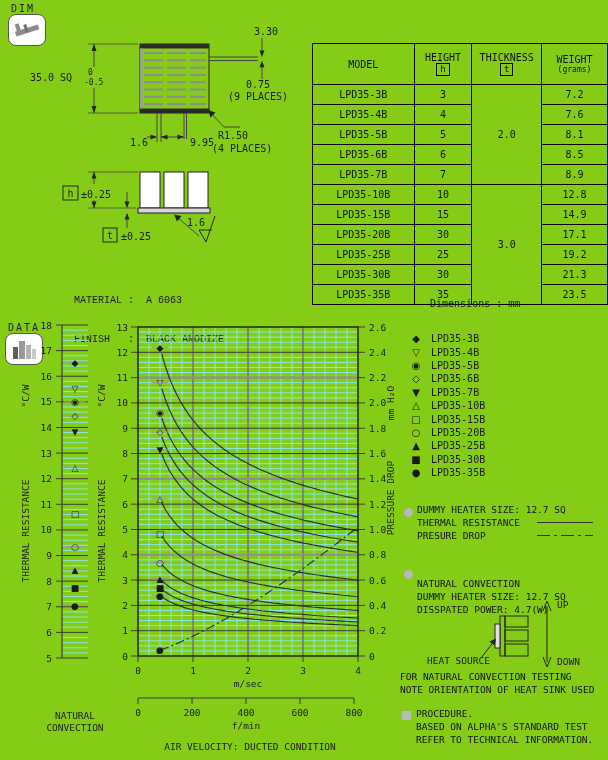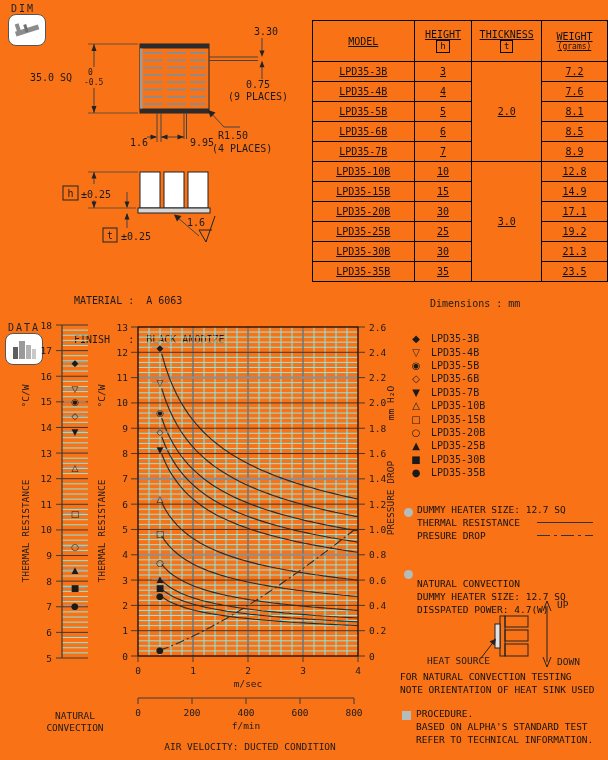--- a/index.html
+++ b/index.html
@@ -1,34 +1,34 @@
 <!DOCTYPE html>
 <html><head>
 <meta charset="utf-8">
 <style>
   html,body{margin:0;padding:0;background:#fff;}
-  .sheet{position:relative;width:608px;height:760px;background:#f97316;overflow:hidden;
+  .sheet{position:relative;width:608px;height:760px;background:#84cc16;overflow:hidden;
          font-family:"DejaVu Sans Mono",monospace;color:#1a1a1a;}
   .abs{position:absolute;}
   .badge{position:absolute;}
   .badge .blabel{font-size:10px;letter-spacing:2px;color:#222;margin-left:3px;}
   .badge .bbox{width:36px;height:30px;border:1.6px solid #555;border-radius:8px;
                display:flex;align-items:center;justify-content:center;background:#fff;}
   svg text{font-family:"DejaVu Sans Mono",monospace;fill:#1a1a1a;}
   svg .glyphtxt{font-family:"DejaVu Sans",sans-serif;}
   
-  table.spec{position:absolute;left:312px;top:20px;border-collapse:collapse;
-             font-size:10px;color:#111;text-decoration:underline;}
+  table.spec{position:absolute;left:312px;top:43px;border-collapse:collapse;
+             font-size:10px;color:#111;}
   table.spec th,table.spec td{border:1px solid #000;text-align:center;padding:0 4px;}
   table.spec th{font-weight:normal;height:40px;}
   table.spec td{height:19px;}
   .symbox{display:inline-block;border:1px solid #000;padding:0 3px;font-size:9px;line-height:11px;}
   .unit{font-size:8px;display:block;}
   .dims-note{position:absolute;top:298px;left:430px;width:172px;font-size:10px;}
-  .matfin{position:absolute;left:74px;top:268px;font-size:10px;line-height:13px;white-space:pre;}
+  .matfin{position:absolute;left:74px;top:268px;font-size:10px;line-height:13px;white-space:pre;font-family:Liberation Mono, monospace;}
   
   .legend{position:absolute;left:408px;top:332px;font-size:10px;}
   .legend .li{display:flex;align-items:center;height:13.4px;}
   .legend .mark{width:16px;text-align:center;font-family:"DejaVu Sans",sans-serif;font-size:10px;}
   .legend .lbl{margin-left:7px;}
   
   .note{position:absolute;font-size:9.5px;line-height:13px;color:#111;}
   .note .row{display:flex;align-items:center;}
   .bullet{position:absolute;width:9px;height:9px;border-radius:50%;background:#b4bcbc;}
   .sqbullet{position:absolute;width:9px;height:9px;background:#b4bcbc;}

